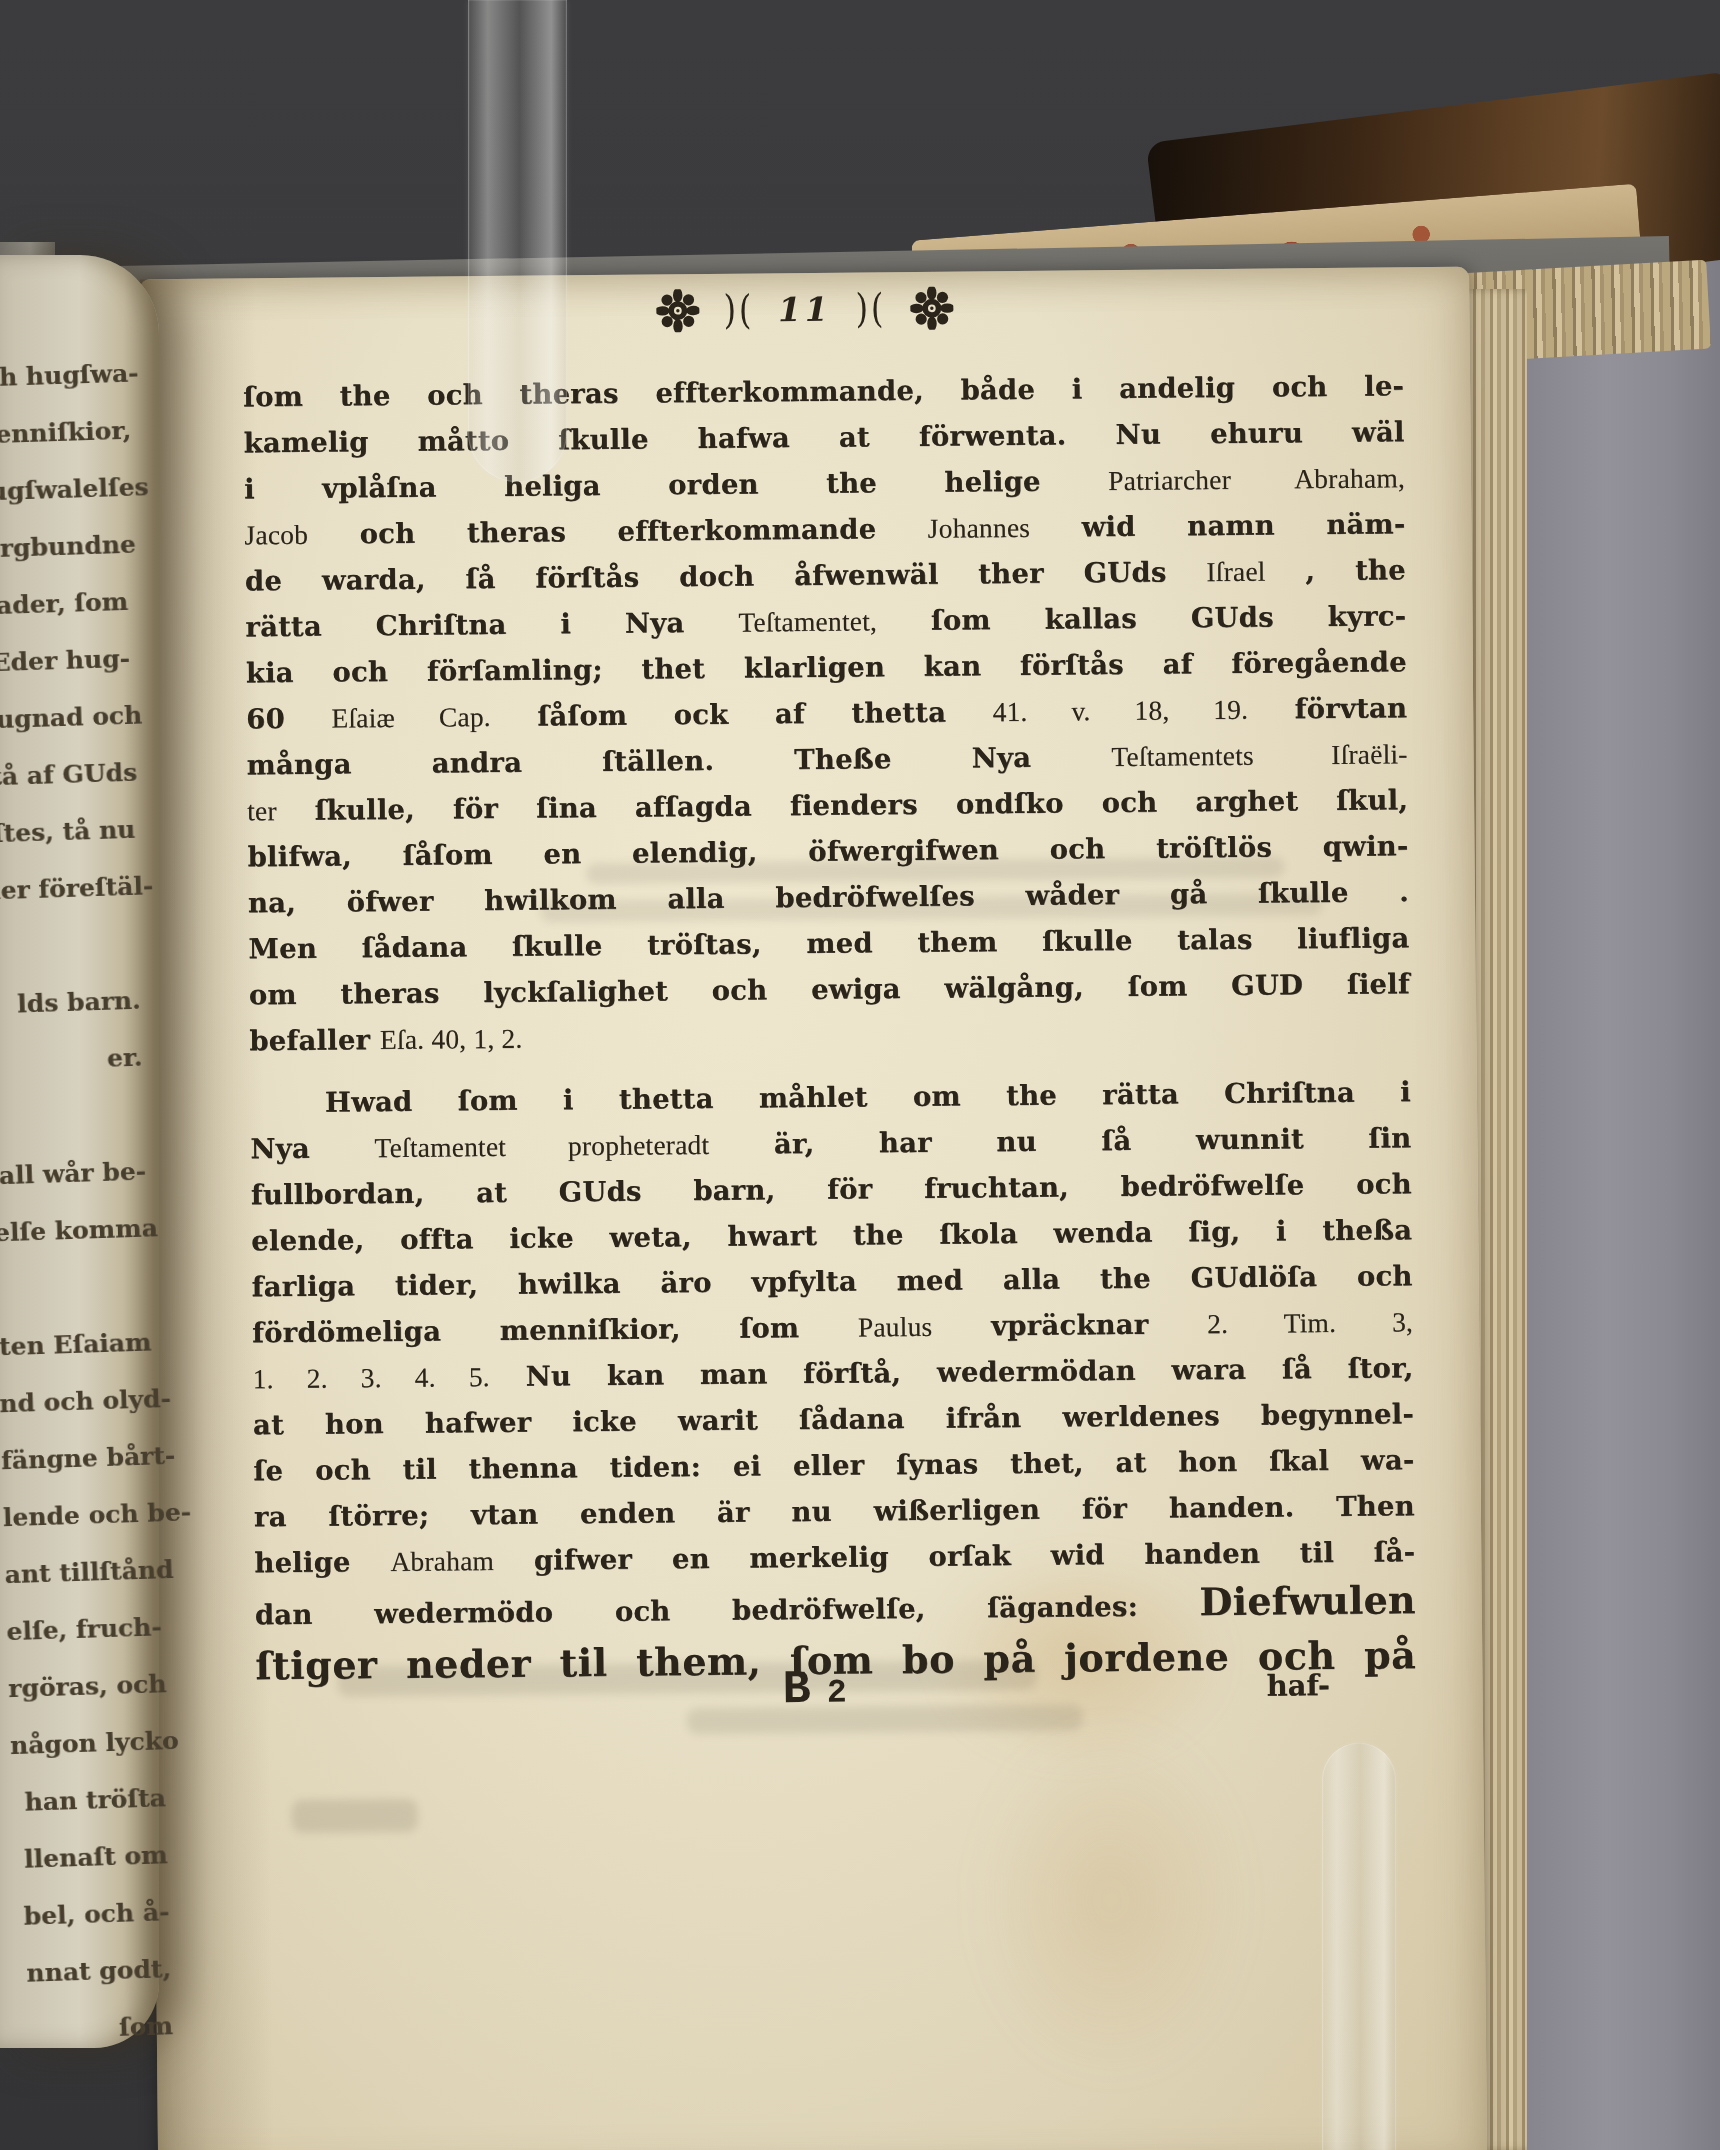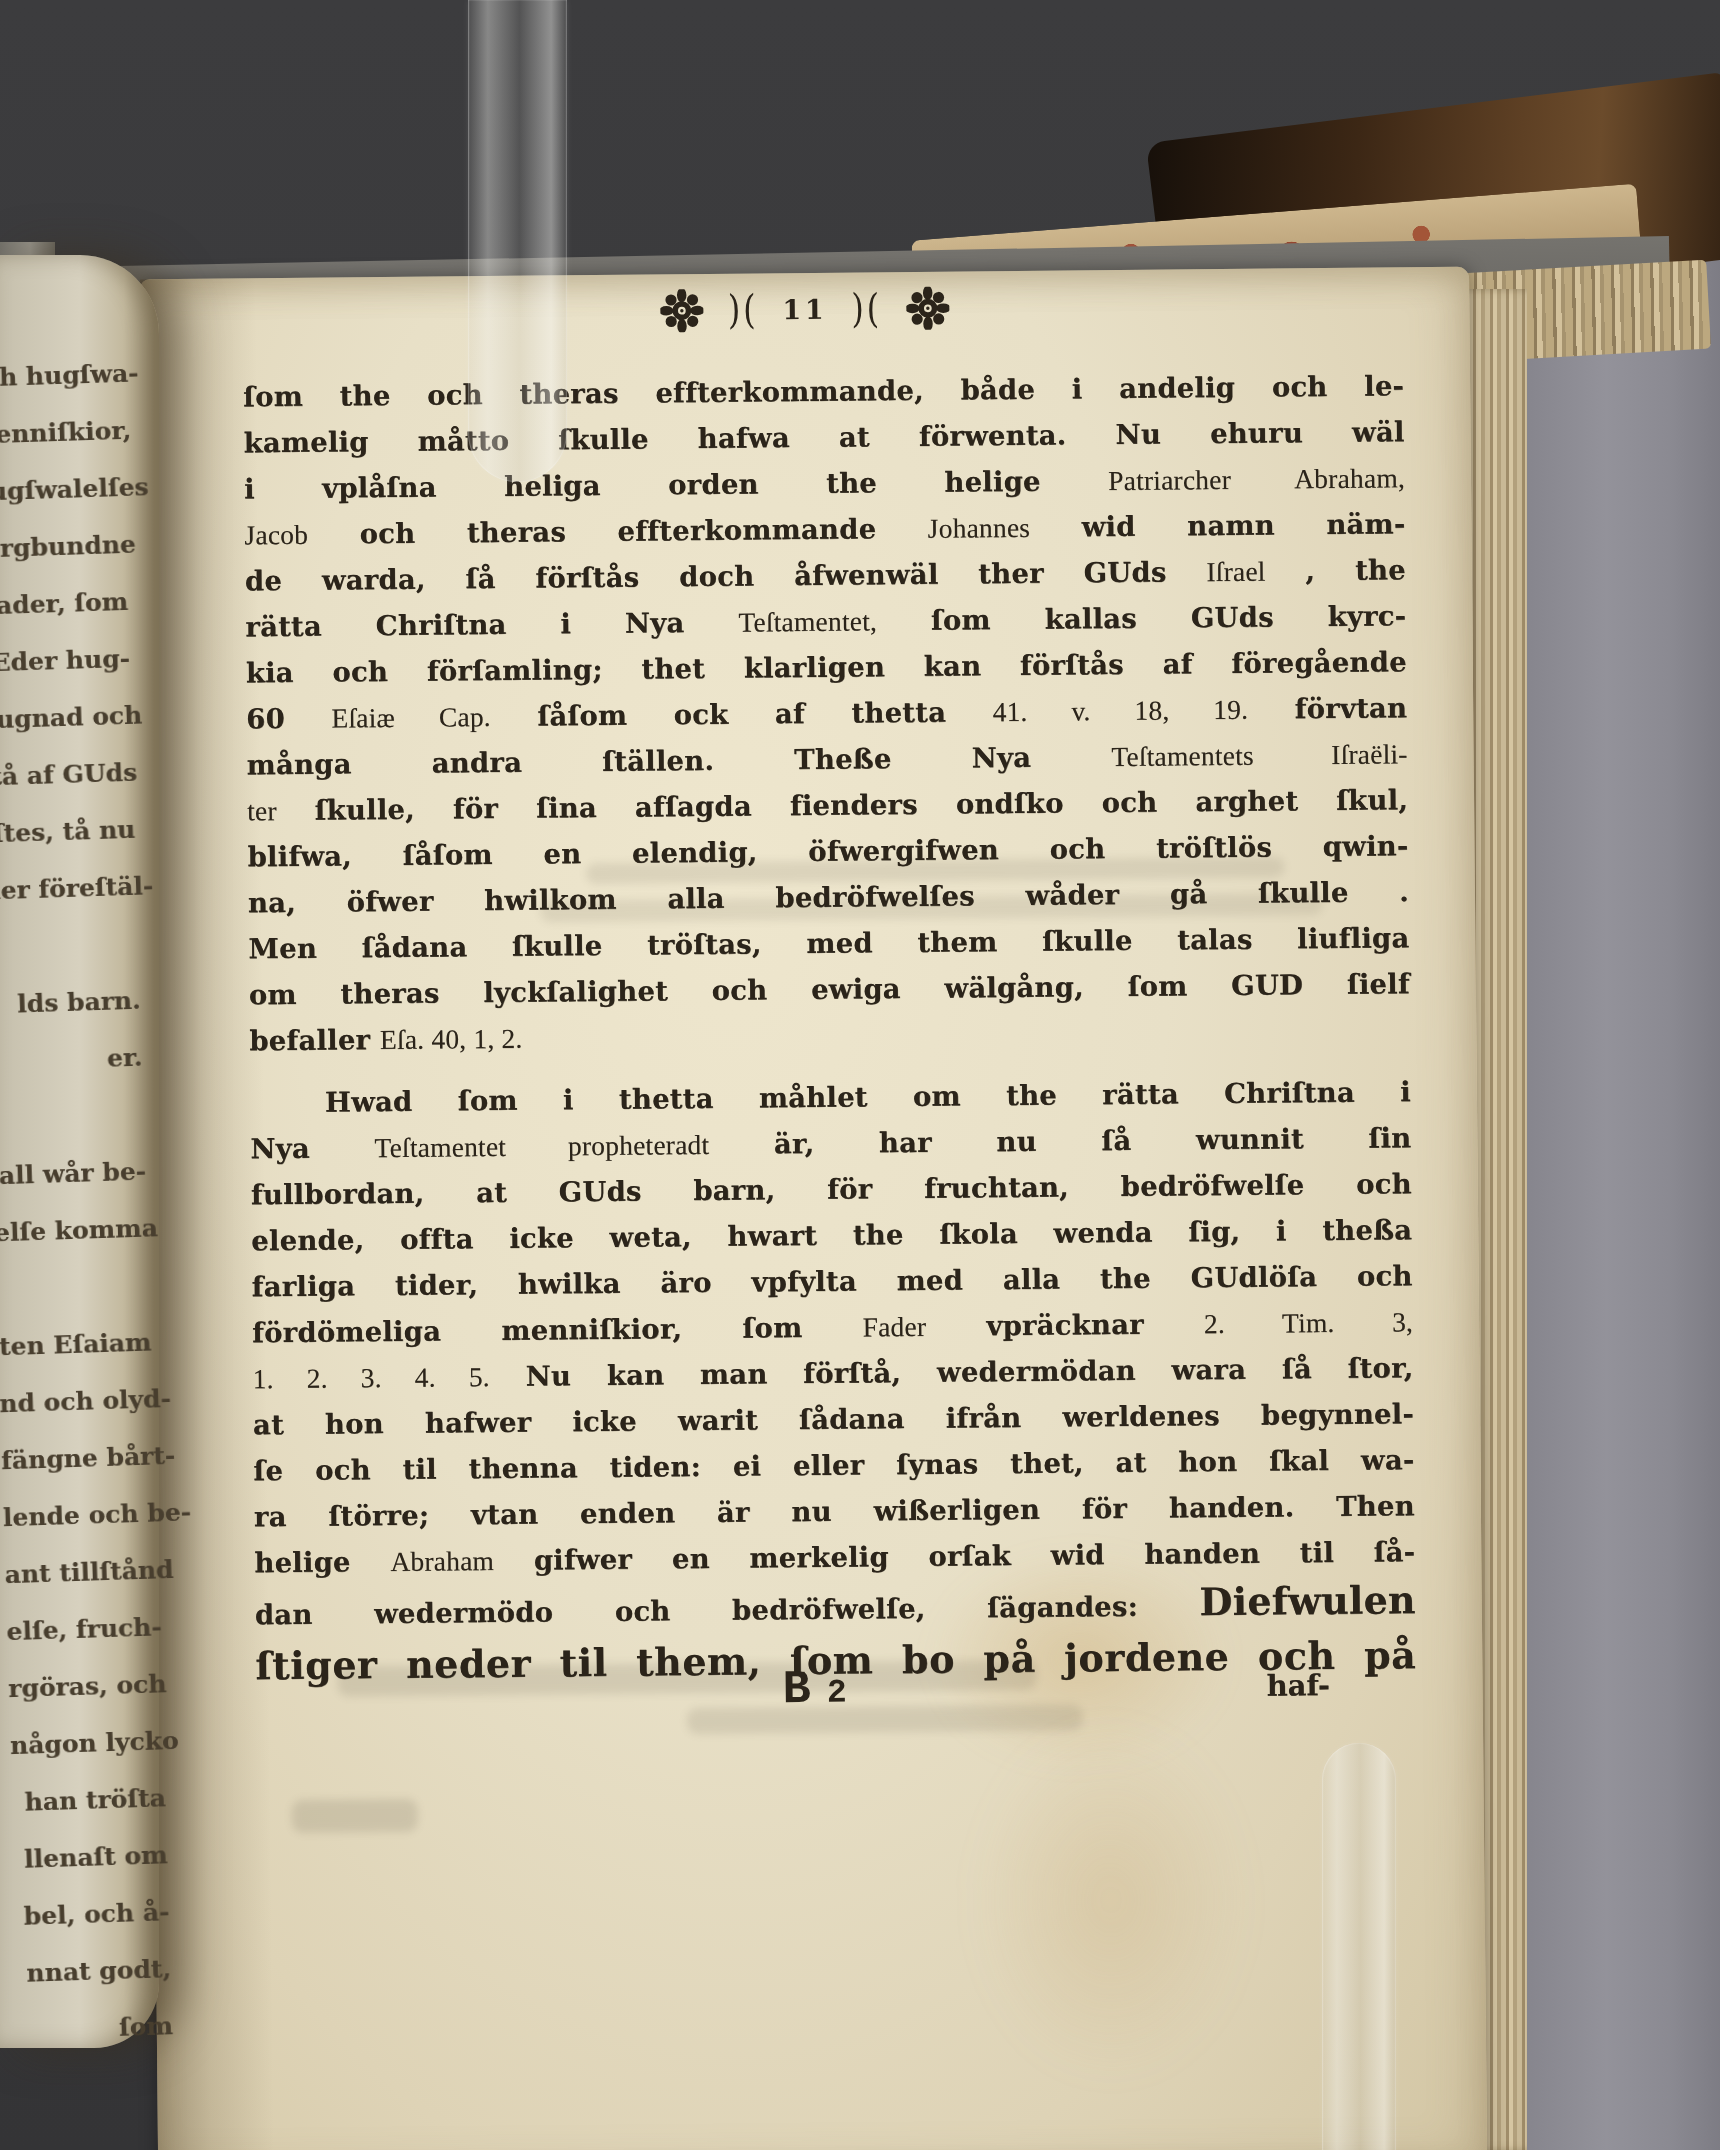--- a/index.html
+++ b/index.html
@@ -59,21 +59,21 @@
   .stain-1{left:773px;top:1276px;width:307px;height:224px;filter:blur(13px);
     background:radial-gradient(ellipse,rgba(193,154,88,0.30),rgba(193,154,88,0) 70%);}
   .stain-2{left:820px;top:1453px;width:270px;height:354px;filter:blur(17.7px);
     background:radial-gradient(ellipse,rgba(188,152,95,0.22),rgba(188,152,95,0) 72%);}
   .ghost{position:absolute;background:#4d4636;filter:blur(4.2px);border-radius:11.2px;}
 
   
   .page-head{position:absolute;left:0;top:5.6px;width:100%;height:61px;
     display:flex;justify-content:center;align-items:center;gap:24px;color:#2b241a;}
   .bracket{font-size:32px;font-weight:400;letter-spacing:2.8px;transform:scaleY(1.25);}
-  .pagenum{font-size:27px;font-weight:700;letter-spacing:3.7px;}
+  .pagenum{font-size:33px;font-weight:700;letter-spacing:3.7px;font-style:italic;}
   .flower{width:43px;height:43px;}
 
   
   .text-block{position:absolute;left:102px;top:95px;width:1161px;color:#2b241a;}
   .line{height:46px;line-height:46px;font-size:27.5px;font-weight:700;
     text-align:justify;text-align-last:justify;letter-spacing:0.2px;white-space:nowrap;
     text-shadow:0.3px 0.3px 0 rgba(43,36,26,0.55);}
   .line.short{text-align-last:left;}
   .line.indent{text-indent:75px;}
   .line.mixed{height:52px;line-height:52px;}
@@ -212,21 +212,21 @@
           <div class="line"><span>Men ſådana ſkulle tröſtas, med them ſkulle talas liufliga</span></div>
           <div class="line"><span>om theras lyckſalighet och ewiga wälgång, ſom GUD ſielf</span></div>
           <div class="line short"><span>befaller </span><span class="antiqua">Eſa. 40, 1, 2.</span></div>
         </div>
         <div class="para para-2">
           <div class="line indent"><span>Hwad ſom i thetta måhlet om the rätta Chriſtna i</span></div>
           <div class="line"><span>Nya </span><span class="antiqua">Teſtamentet propheteradt</span><span> är, har nu ſå wunnit ſin</span></div>
           <div class="line"><span>fullbordan, at GUds barn, för fruchtan, bedröfwelſe och</span></div>
           <div class="line"><span>elende, offta icke weta, hwart the ſkola wenda ſig, i theßa</span></div>
           <div class="line"><span>farliga tider, hwilka äro vpfylta med alla the GUdlöſa och</span></div>
-          <div class="line"><span>fördömeliga menniſkior, ſom </span><span class="antiqua">Fader</span><span> vpräcknar </span><span class="antiqua">2. Tim. 3,</span></div>
+          <div class="line"><span>fördömeliga menniſkior, ſom </span><span class="antiqua">Paulus</span><span> vpräcknar </span><span class="antiqua">2. Tim. 3,</span></div>
           <div class="line"><span class="antiqua">1. 2. 3. 4. 5.</span><span>  Nu kan man förſtå, wedermödan wara ſå ſtor,</span></div>
           <div class="line"><span>at hon hafwer icke warit ſådana ifrån werldenes begynnel-</span></div>
           <div class="line"><span>ſe och til thenna tiden: ei eller ſynas thet, at hon ſkal wa-</span></div>
           <div class="line"><span>ra ſtörre; vtan enden är nu wißerligen för handen.  Then</span></div>
           <div class="line"><span>helige </span><span class="antiqua">Abraham</span><span> gifwer en merkelig orſak wid handen til ſå-</span></div>
           <div class="line mixed"><span>dan wedermödo och bedröfwelſe, ſägandes: </span><span class="emph">Diefwulen</span></div>
           <div class="line big"><span class="emph">ſtiger neder til them, ſom bo på jordene och på</span></div>
         </div>
       </div>
 

